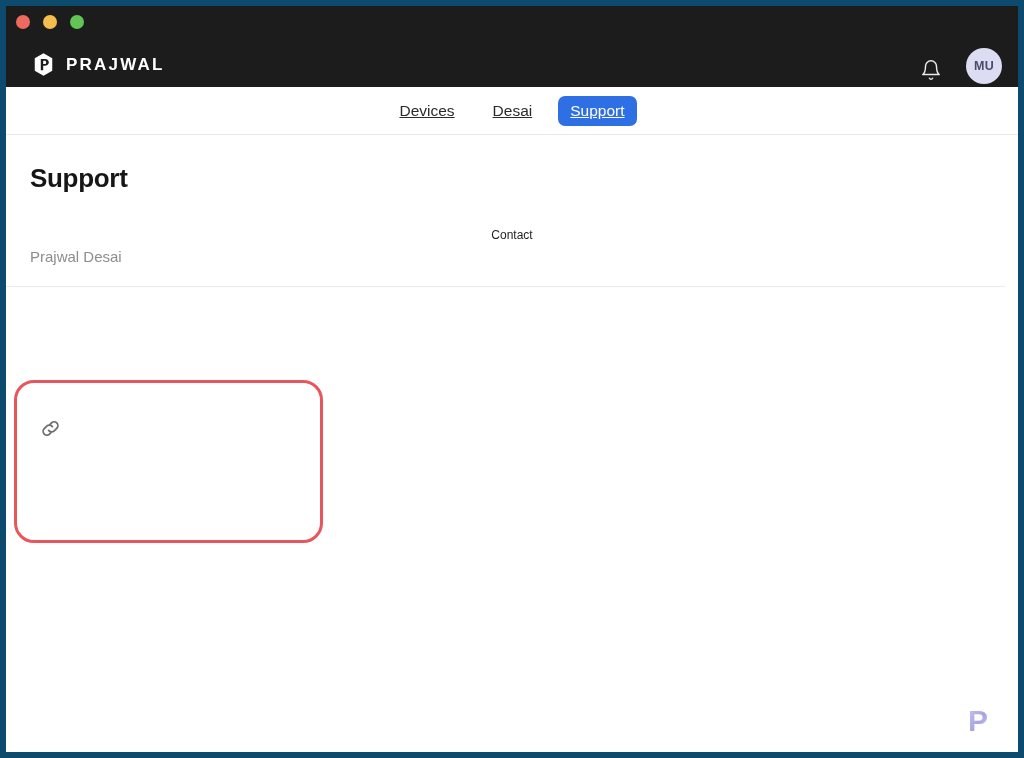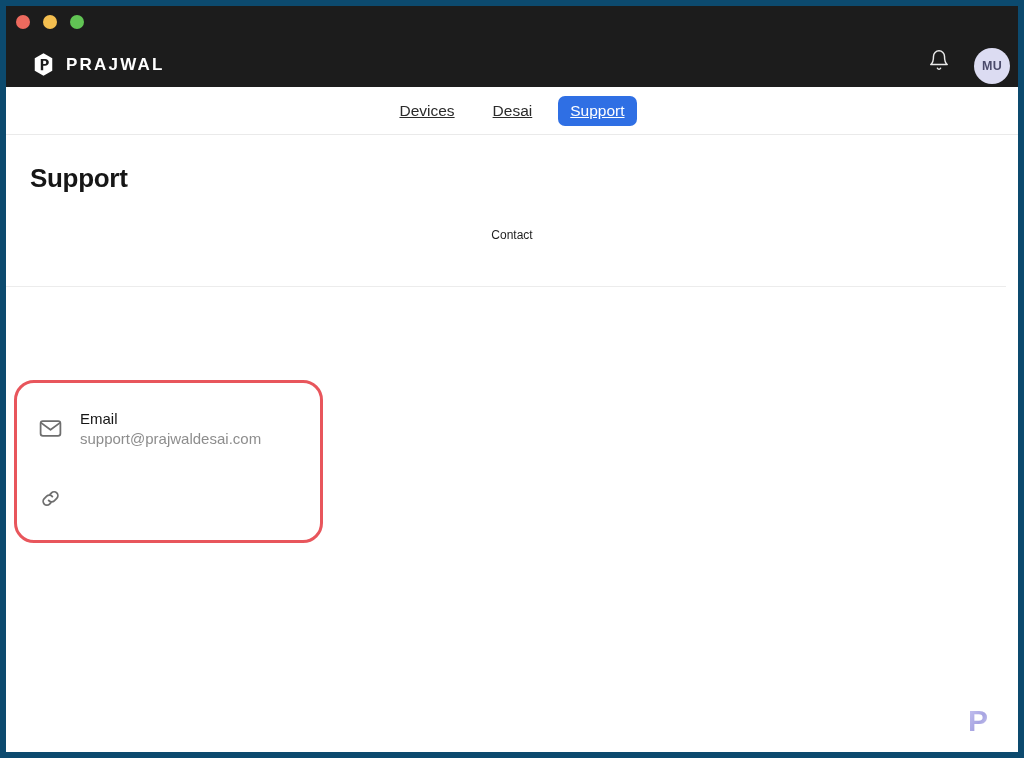--- a/index.html
+++ b/index.html
@@ -43,22 +43,22 @@
   }
   .brand-mark { width:25px; height:25px; display:block; }
   .brand-text {
     color:#ffffff;
     font-size:17px;
     font-weight:bold;
     letter-spacing:2.2px;
   }
 
   .header-right {
-    position:absolute; right:8px; top:42px;
-    display:flex; align-items:flex-start; gap:22px;
+    position:absolute; right:16px; top:42px;
+    display:flex; align-items:flex-end; gap:22px;
   }
   .bell-btn {
     width:26px; height:26px;
     display:flex; align-items:center; justify-content:center;
     background:transparent; border:none; cursor:pointer;
   }
   .avatar {
     width:36px; height:36px; border-radius:50%;
     background:#dcdcf2;
     color:#4b4b6b;
@@ -219,39 +219,28 @@
       <button class="nav-item">Desai</button>
       <button class="nav-item active">Support</button>
     </div>
 
     <div class="page">
 
       <div class="page-title">Support</div>
 
       <div>
         <div class="field-label">Contact</div>
+        <div class="field-value">Prajwal Desai</div>
       </div>
 
       <div class="section-divider"></div>
     </div>
 
     <div class="contact-list">
 
-      <div class="contact-row">
-        <span class="contact-icon">
-          <svg viewBox="0 0 24 24" width="25" height="25" fill="none" stroke="#6e6e6e" stroke-width="1.7" stroke-linecap="round" stroke-linejoin="round">
-            <rect x="2.5" y="5" width="19" height="14" rx="2.2"></rect>
-            <path d="M3 6.6l9 6.6 9-6.6"></path>
-          </svg>
-        </span>
-        <span class="contact-text">
-          <span class="contact-name">Email</span>
-          <span class="contact-detail">support@prajwaldesai.com</span>
-        </span>
-      </div>
 
       <div class="contact-row">
         <span class="contact-icon">
           <svg viewBox="0 0 24 24" width="25" height="25" fill="none" stroke="#6e6e6e" stroke-width="1.7" stroke-linecap="round" stroke-linejoin="round">
             <path d="M10.2 13.8a3.6 3.6 0 0 0 5.4.4l2.4-2.4a3.6 3.6 0 1 0-5.1-5.1l-1.4 1.3"></path>
             <path d="M13.8 10.2a3.6 3.6 0 0 0-5.4-.4L6 12.2a3.6 3.6 0 1 0 5.1 5.1l1.3-1.3"></path>
           </svg>
         </span>
       </div>
     </div>

